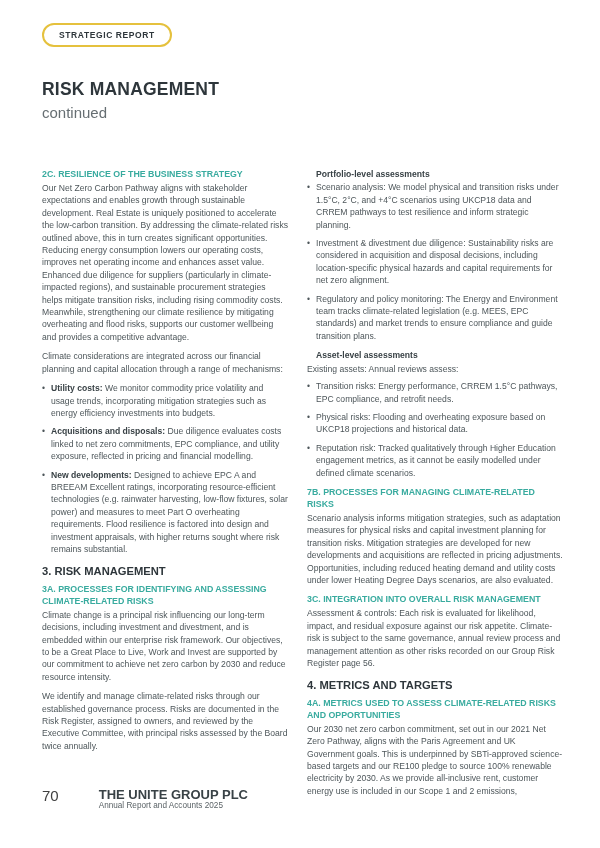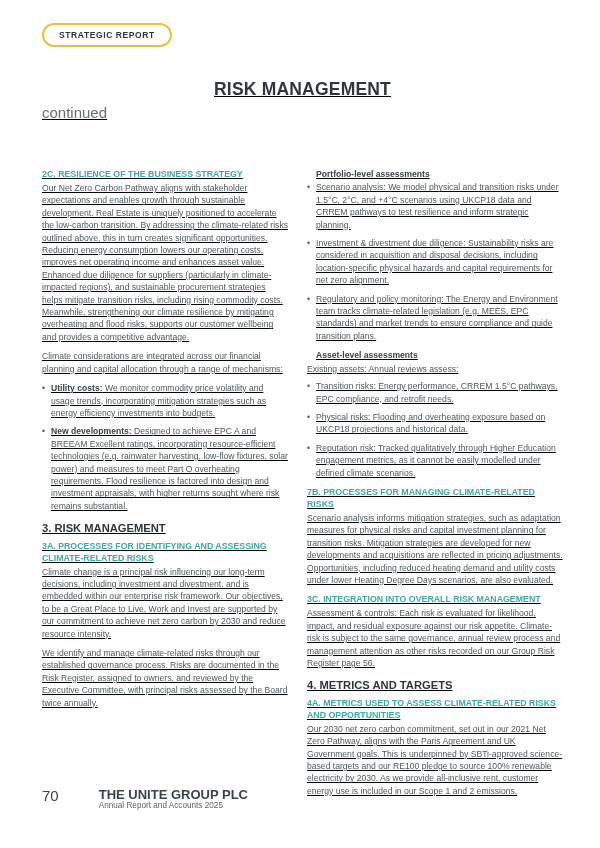--- a/index.html
+++ b/index.html
@@ -1,25 +1,25 @@
 <!DOCTYPE html>
 <html><head>
 <meta charset="utf-8">
 <style>
   * { margin:0; padding:0; box-sizing:border-box; }
   html,body { background:#ffffff; }
   body { font-family:"Liberation Sans","DejaVu Sans",sans-serif; }
-  .page { position:relative; width:600px; height:836px; background:#ffffff; overflow:hidden;text-decoration:underline; }
+  .page { position:relative; width:600px; height:836px; background:#ffffff; overflow:hidden; }
   .content { padding:23px 37px 0 42px; }
 
   .badge { display:inline-block; border:2px solid #e5c13d; border-radius:13px;
            padding:5px 15px 5px 15px; font-size:8.5px; font-weight:bold;
            letter-spacing:0.6px; color:#2e363b; }
 
-  .title { margin-top:32px; font-size:17.5px; font-weight:bold; color:#2e363b; letter-spacing:0.2px;text-align:center; }
+  .title { margin-top:32px; font-size:17.5px; font-weight:bold; color:#2e363b; letter-spacing:0.2px; }
   .subtitle { margin-top:4px; font-size:15px; font-weight:normal; color:#666e72; }
 
   .columns { display:flex; gap:19px; margin-top:47px;justify-content:flex-end; }
   .col { font-size:8.6px; line-height:12.4px; color:#4d565a; }
   .col-left  { width:246px; }
   .col-right { width:256px; }
 
   .col p { margin:0 0 7px 0; }
   .teal-head { font-size:8.8px; font-weight:bold; color:#39ab9f; line-height:12px; margin:0 0 2px 0; }
   .bold-head { font-weight:bold; color:#394246; margin:0 0 1px 0;padding-left:9px; }
@@ -48,20 +48,21 @@
     <div class="subtitle">continued</div>
 
     <div class="columns">
 
       <div class="col col-left">
         <div class="teal-head">2C. RESILIENCE OF THE BUSINESS STRATEGY</div>
         <p>Our Net Zero Carbon Pathway aligns with stakeholder expectations and enables growth through sustainable development. Real Estate is uniquely positioned to accelerate the low-carbon transition. By addressing the climate-related risks outlined above, this in turn creates significant opportunities. Reducing energy consumption lowers our operating costs, improves net operating income and enhances asset value. Enhanced due diligence for suppliers (particularly in climate-impacted regions), and sustainable procurement strategies helps mitigate transition risks, including rising commodity costs. Meanwhile, strengthening our climate resilience by mitigating overheating and flood risks, supports our customer wellbeing and provides a competitive advantage.</p>
         <p>Climate considerations are integrated across our financial planning and capital allocation through a range of mechanisms:</p>
         <ul class="bullets">
           <li><span class="lead">Utility costs:</span> <span>We monitor commodity price volatility and usage trends, incorporating mitigation strategies such as energy efficiency investments into budgets.</span></li>
+          <li><span class="lead">Acquisitions and disposals:</span> <span>Due diligence evaluates costs linked to net zero commitments, EPC compliance, and utility exposure, reflected in pricing and financial modelling.</span></li>
           <li><span class="lead">New developments:</span> <span>Designed to achieve EPC A and BREEAM Excellent ratings, incorporating resource-efficient technologies (e.g. rainwater harvesting, low-flow fixtures, solar power) and measures to meet Part O overheating requirements. Flood resilience is factored into design and investment appraisals, with higher returns sought where risk remains substantial.</span></li>
         </ul>
         <div class="section-head">3. RISK MANAGEMENT</div>
         <div class="teal-head">3A. PROCESSES FOR IDENTIFYING AND ASSESSING CLIMATE-RELATED RISKS</div>
         <p>Climate change is a principal risk influencing our long-term decisions, including investment and divestment, and is embedded within our enterprise risk framework. Our objectives, to be a Great Place to Live, Work and Invest are supported by our commitment to achieve net zero carbon by 2030 and reduce resource intensity.</p>
         <p>We identify and manage climate-related risks through our established governance process. Risks are documented in the Risk Register, assigned to owners, and reviewed by the Executive Committee, with principal risks assessed by the Board twice annually.</p>
       </div>
 
       <div class="col col-right">
         <div class="bold-head">Portfolio-level assessments</div>

